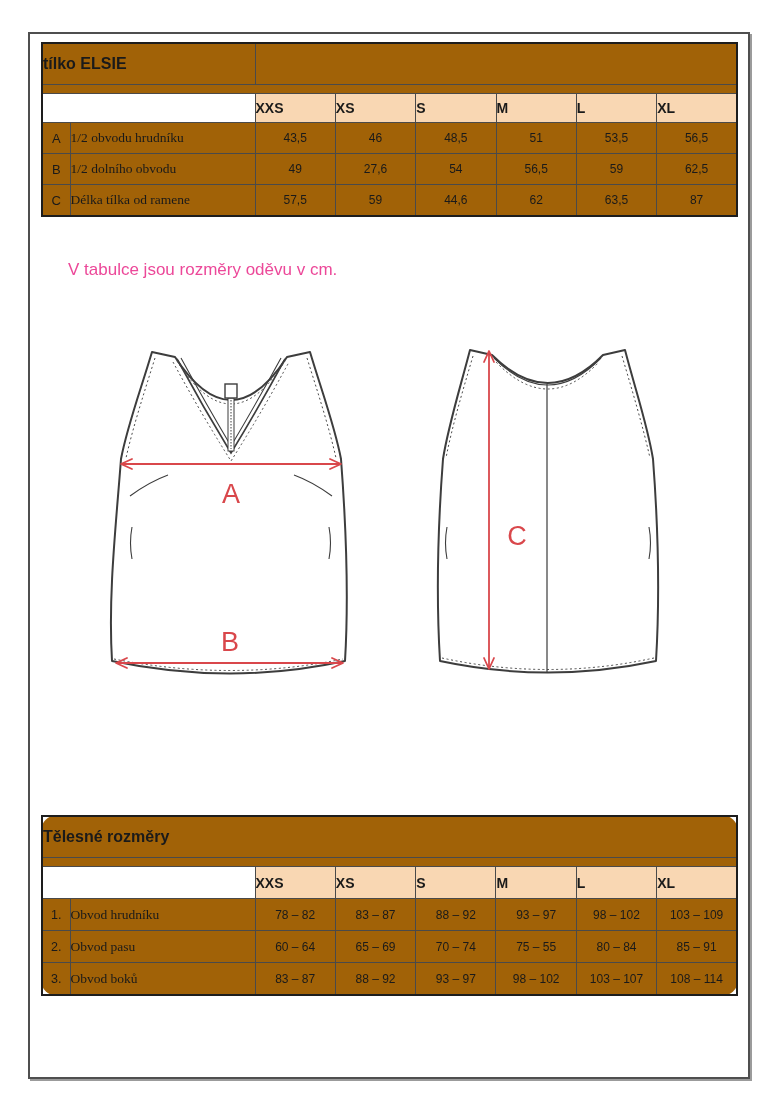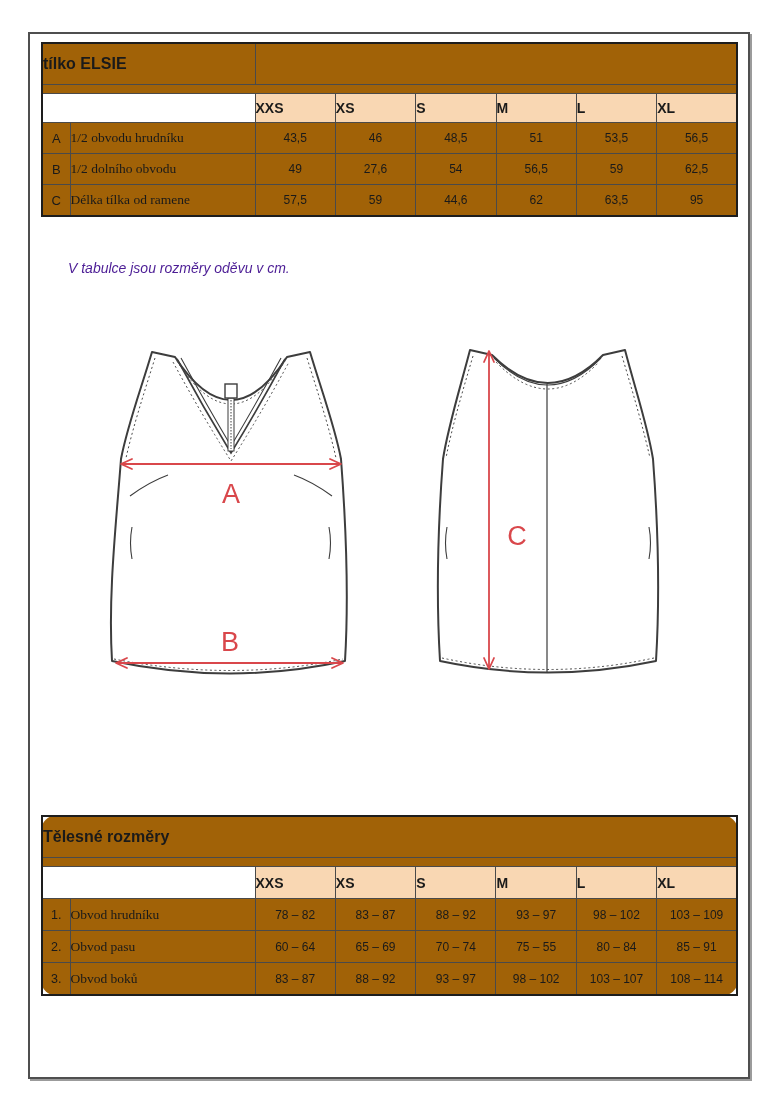--- a/index.html
+++ b/index.html
@@ -34,21 +34,21 @@
   tr.header-row td{background:#ffffff;}
   tr.data-row td{height:30px;font-size:12px;text-align:center;vertical-align:middle;}
   #body-table tr.data-row td{height:31px;}
   tr.data-row td.key-cell{font-size:13px;}
   #body-table tr.data-row td.key-cell{font-size:12.5px;}
   tr.data-row td.label-cell{
     font-size:13.5px;text-align:left;font-family:Liberation Serif, serif;
   }
   .note{
     position:absolute;left:68px;top:260px;
-    font-style:italic;font-size:14px;color:#4c1d95;
+    font-size:17px;color:#ec4899;
   }
   #diagram-svg{position:absolute;left:90px;top:335px;}
   .outline{fill:#ffffff;stroke:#3d3d3d;stroke-width:2;stroke-linejoin:round;}
   .thin{fill:none;stroke:#3d3d3d;stroke-width:1.1;}
   .mid{fill:none;stroke:#3d3d3d;stroke-width:1.6;}
   .stitch{fill:none;stroke:#4a4a4a;stroke-width:1;stroke-dasharray:2 2.6;}
   .redline{fill:none;stroke-width:1.8;stroke-linecap:round;stroke-linejoin:round;}
   .red-label{font-family:"Liberation Sans","DejaVu Sans",sans-serif;font-size:27px;}
   .centerline{fill:none;stroke:#4a4a4a;stroke-width:1.3;}
 </style>
@@ -106,21 +106,21 @@
     <td>62,5</td>
   </tr>
   <tr class="data-row">
     <td class="key-cell">C</td>
     <td class="label-cell">Délka tílka od ramene</td>
     <td>57,5</td>
     <td>59</td>
     <td>44,6</td>
     <td>62</td>
     <td>63,5</td>
-    <td>95</td>
+    <td>87</td>
   </tr>
 </tbody>
   </table>
 
 <div class="note">V tabulce jsou rozměry oděvu v cm.</div>
 
 <svg id="diagram-svg" width="600" height="352" viewBox="90 335 600 352" xmlns="http://www.w3.org/2000/svg">
 
   <g>
     <path class="outline" d="M152,352 L175,357 Q231,443 287,357 L310,352

